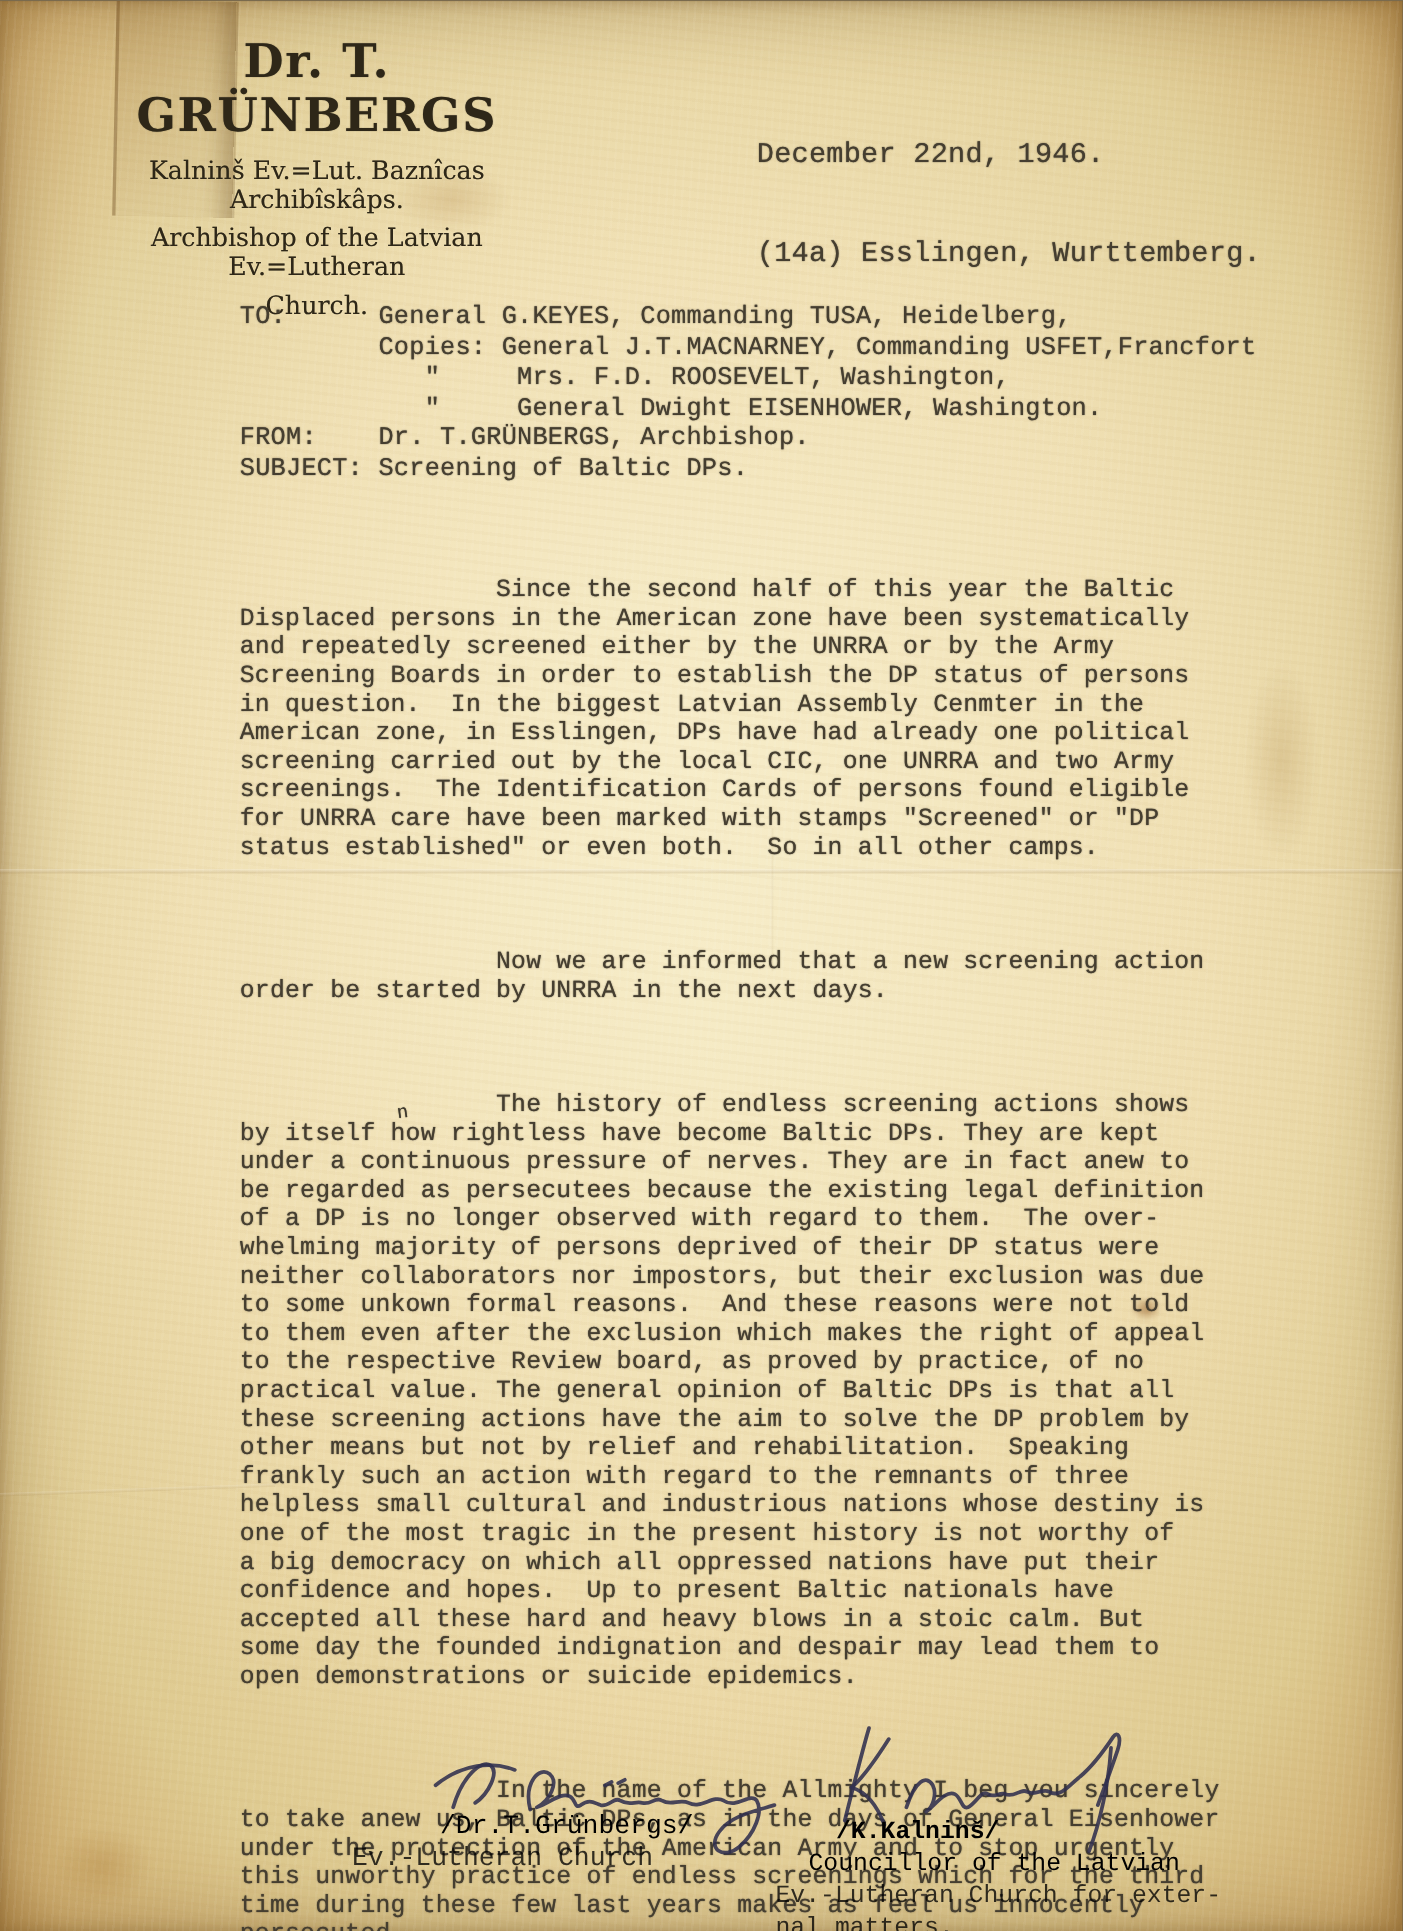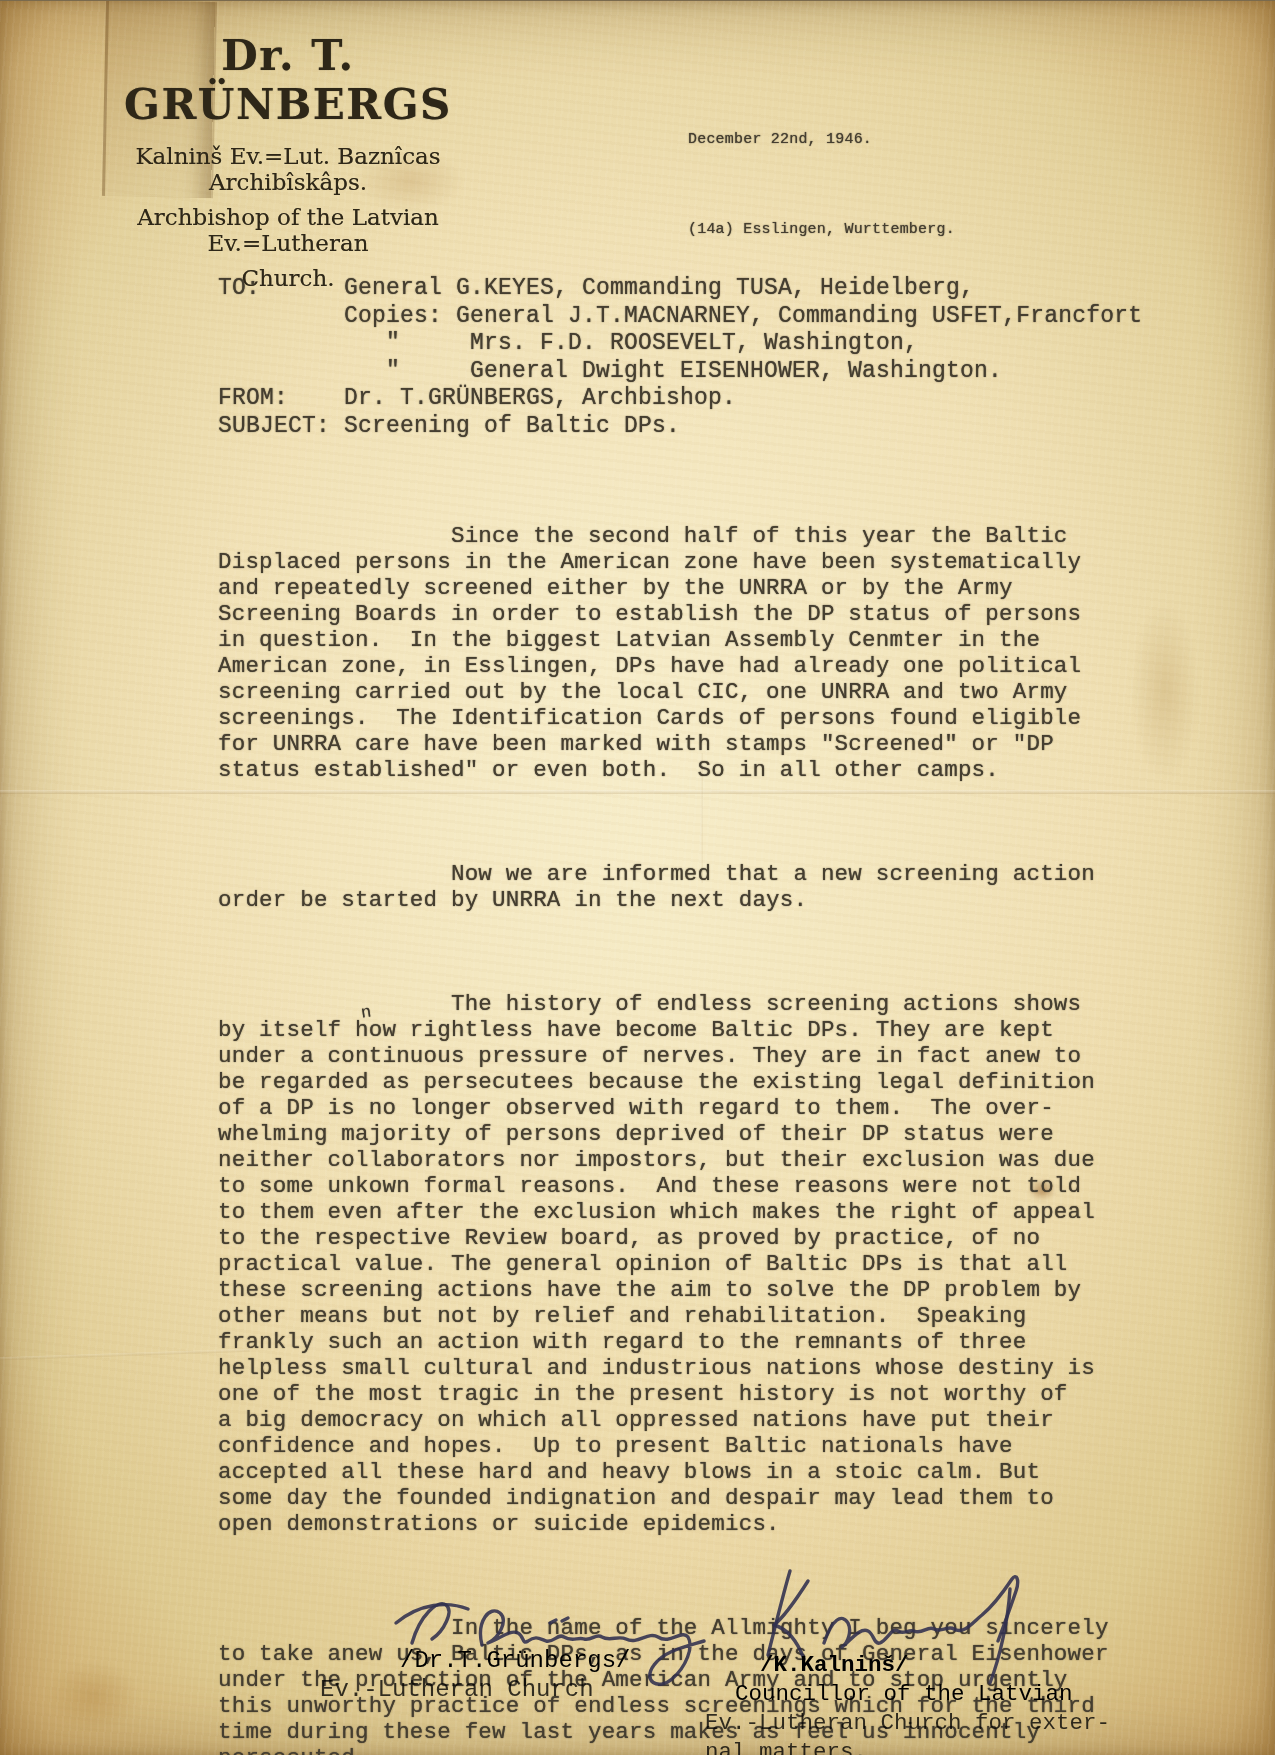--- a/index.html
+++ b/index.html
@@ -55,21 +55,21 @@
   .lh-sub{font-size:23px;margin-top:9px;text-shadow:0 0 .5px rgba(46,39,24,.5);}
   .lh-sub.first{margin-top:14px;}
 
   .mono, .tline{
     color:#453e30;
     text-shadow:0 0 1px rgba(64,58,46,.85), 0 0 2px rgba(64,58,46,.22);
     letter-spacing:.2px;
   }
   .dateline{
     position:absolute;left:688px;top:64px;
-    font-size:15px;line-height:30px;white-space:pre;
+    font-size:26px;line-height:30px;white-space:pre;
   }
   .address{
     position:absolute;left:218px;top:274px;
     font-size:23px;line-height:27.5px;white-space:pre;
   }
   .body-text{
     position:absolute;left:218px;top:470px;width:900px;
     font-size:22.5px;line-height:26px;white-space:pre;
   }
   .para{margin:0 0 26px 0;}

